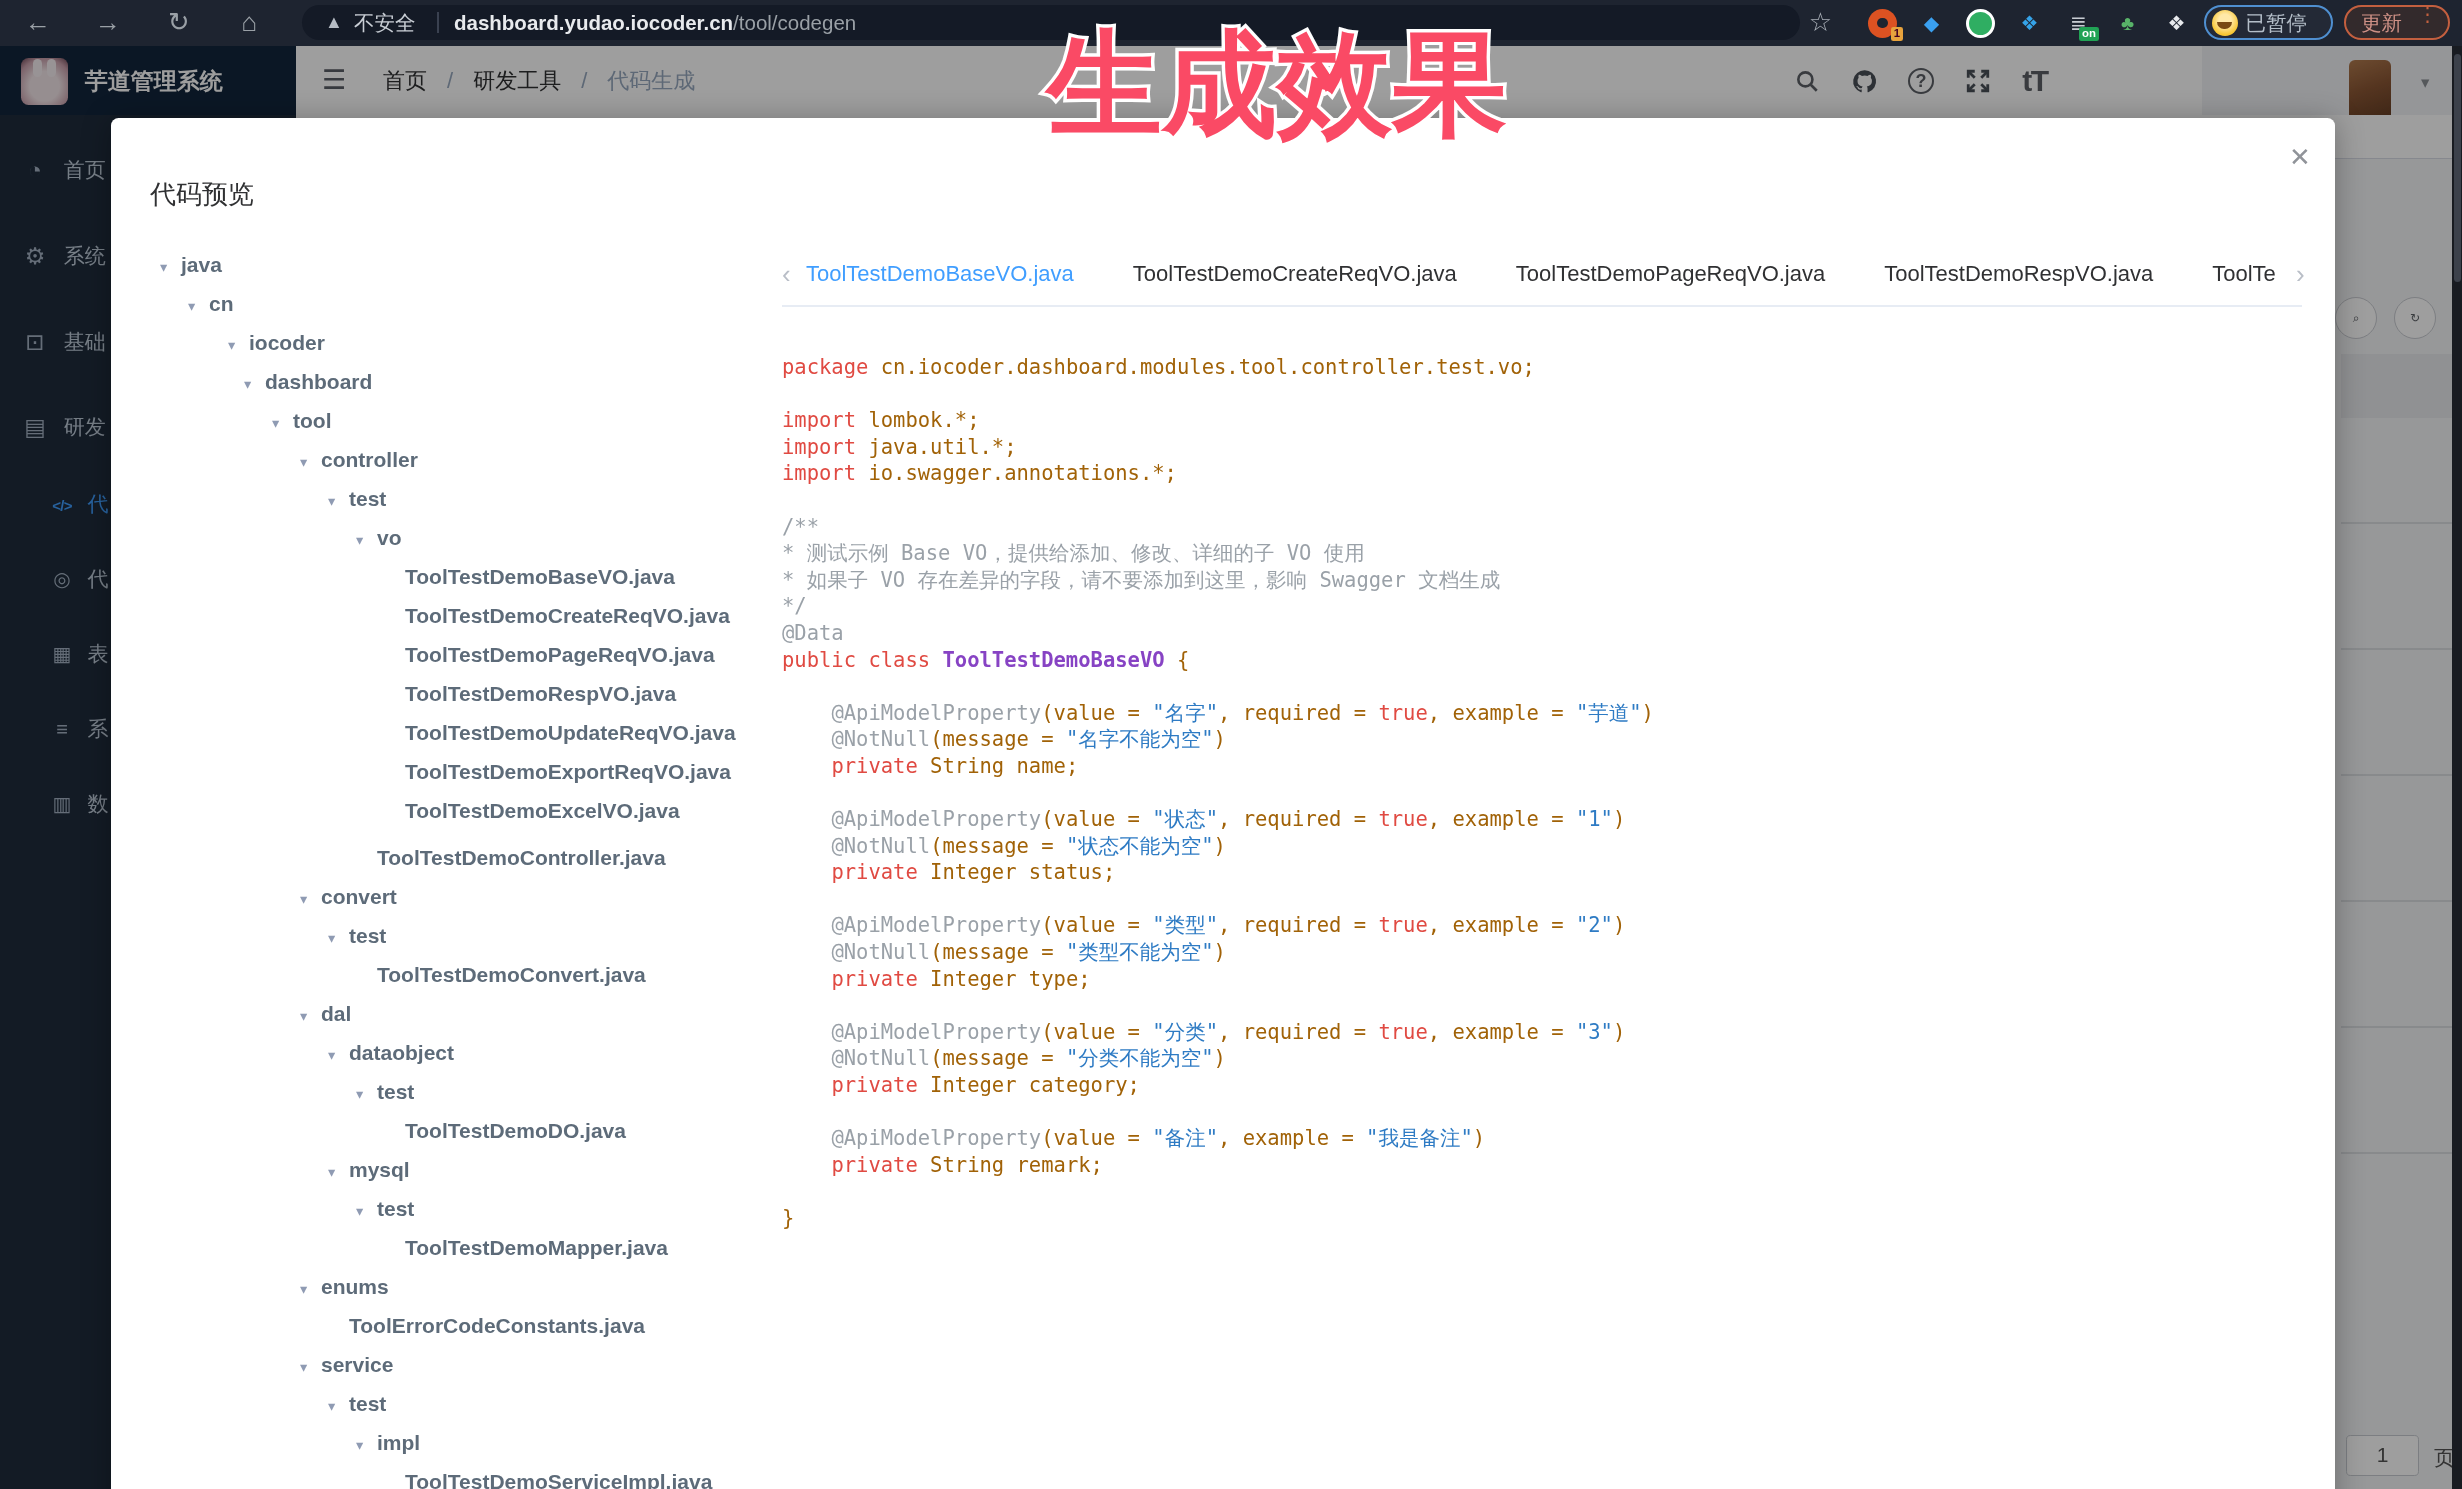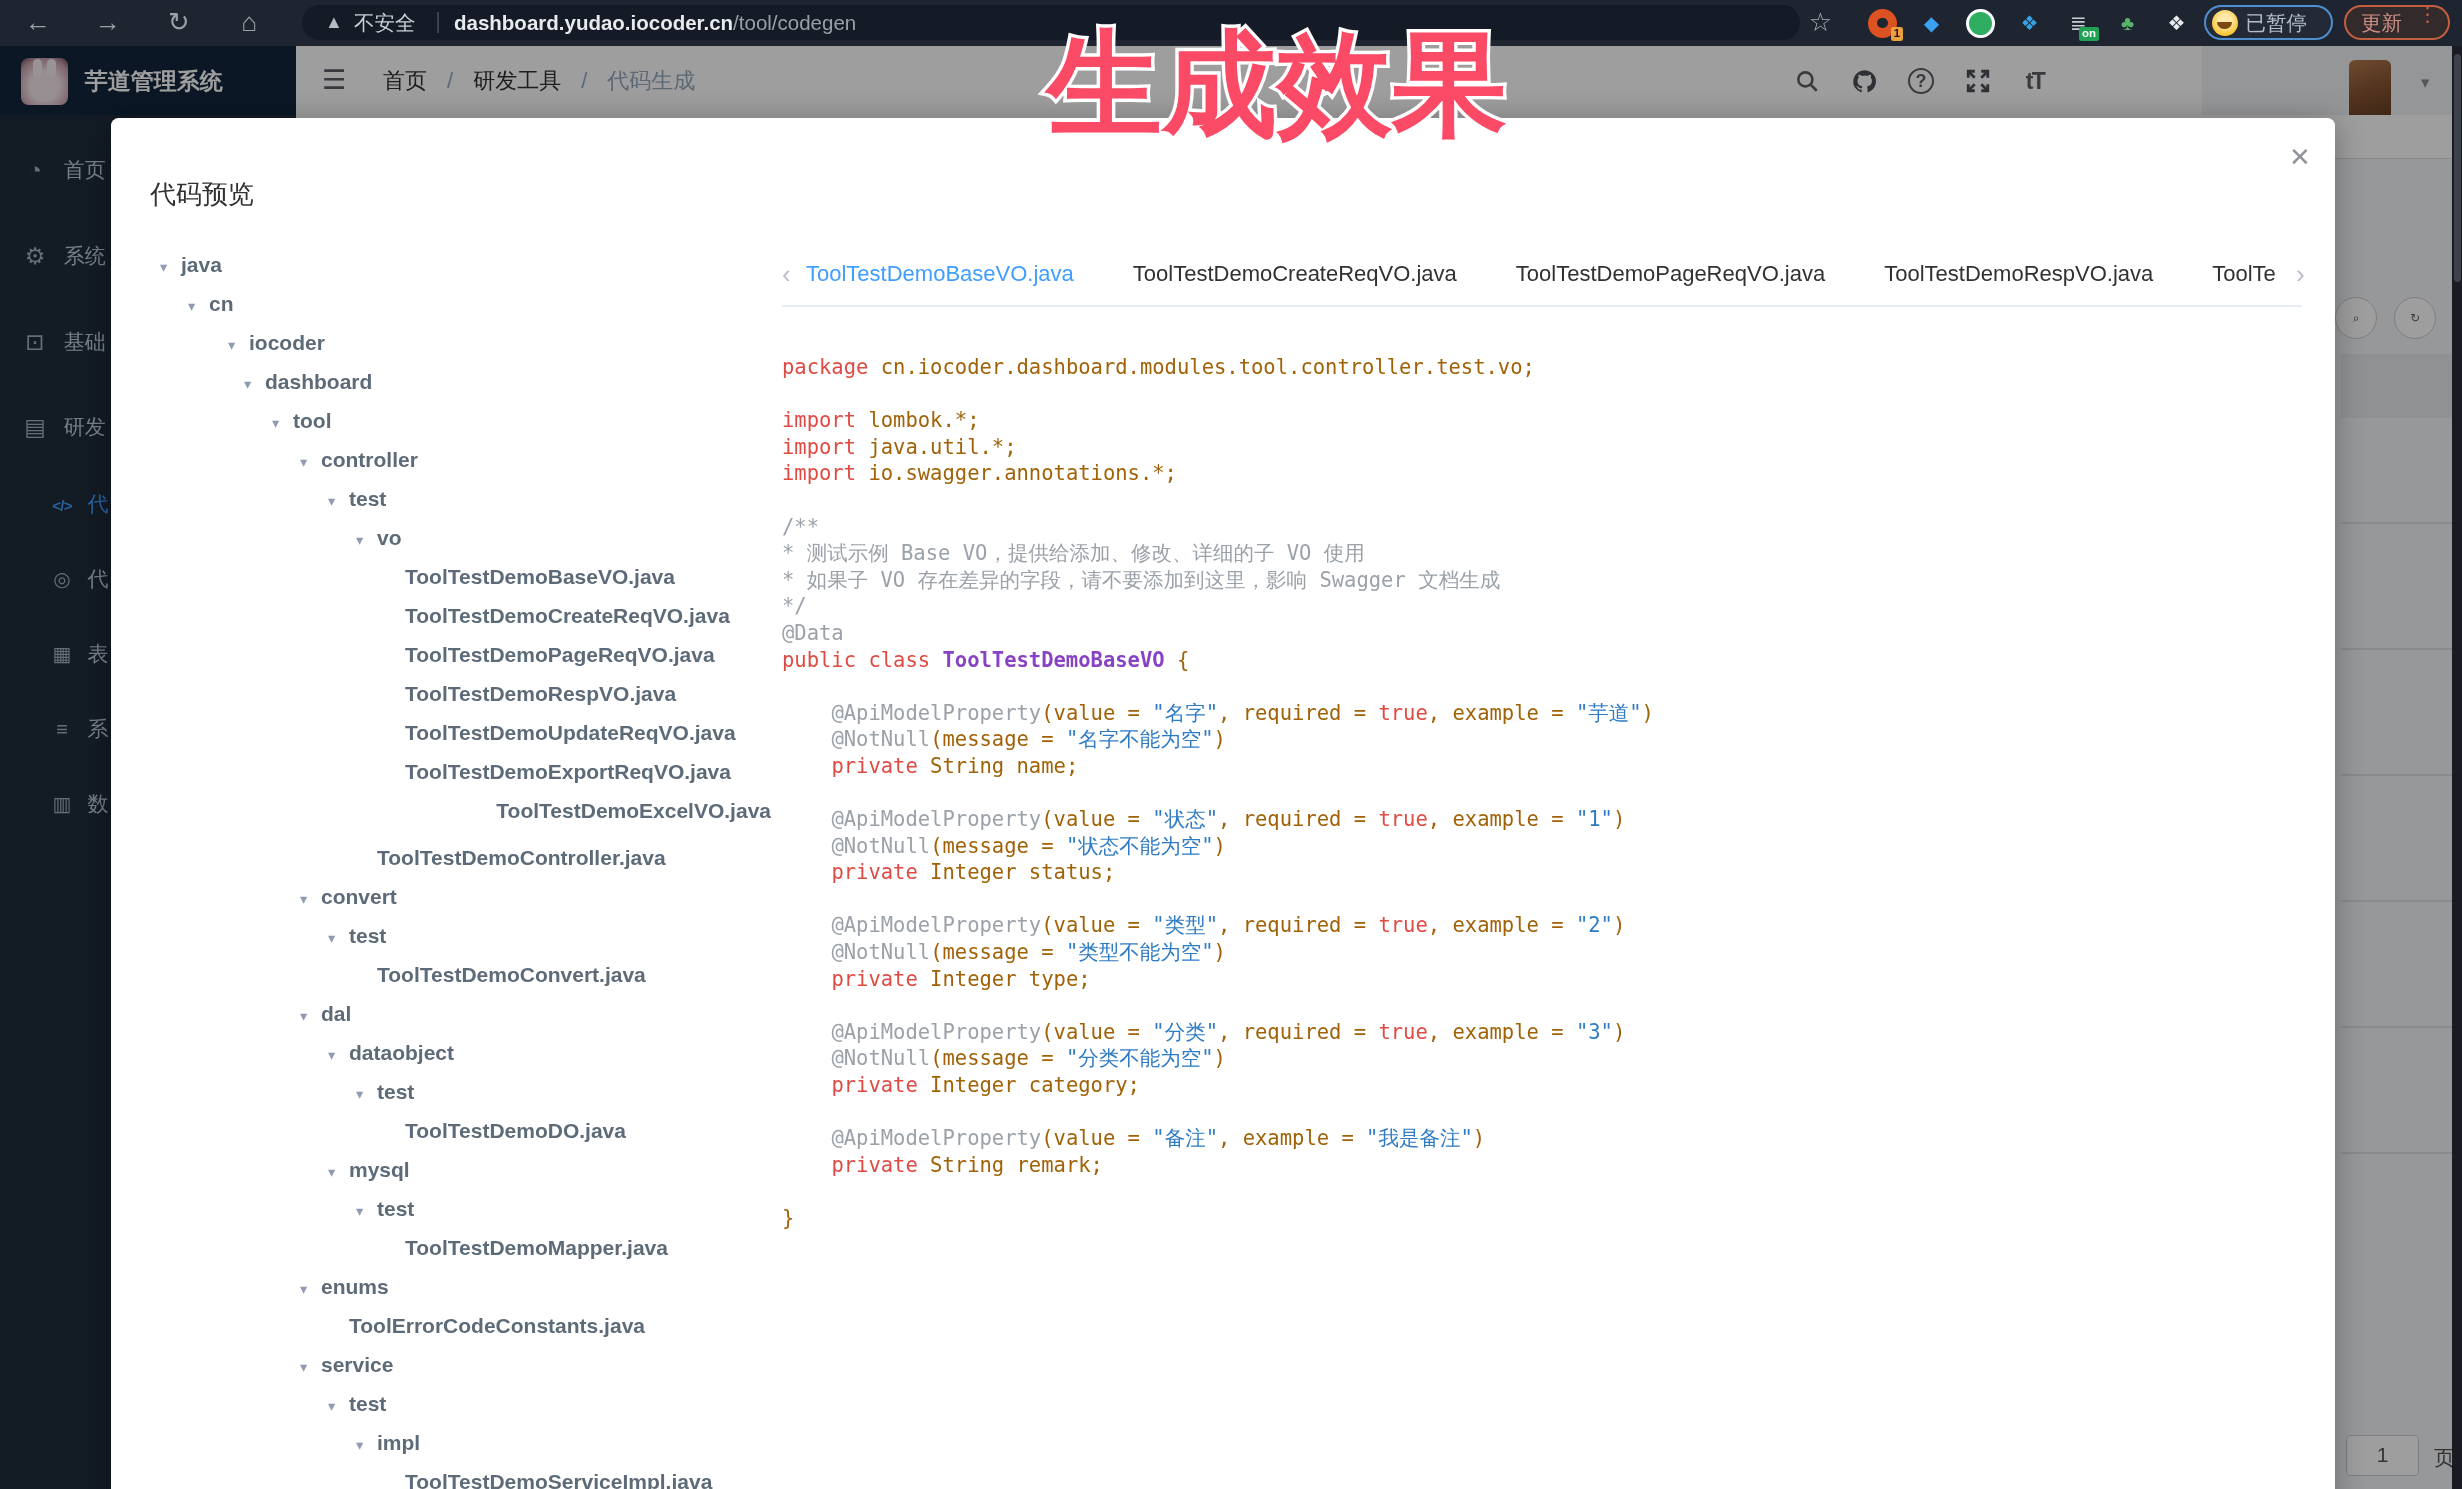--- a/index.html
+++ b/index.html
@@ -43,21 +43,21 @@
   .rabbit::before, .rabbit::after { content:""; position:absolute; top:1.5px; width:9px; height:18px; background:#f6edf0; border-radius:6px; }
   .rabbit::before { left:12px; } .rabbit::after { right:12px; }
   .app-title { color:#ffffff; font-size:23px; font-weight:bold; margin-left:16.7px; }
   .hamburger { position:absolute; left:322px; top:18px; font-size:27px; color:#5a5e66; }
   .breadcrumb { position:absolute; left:383px; top:0; height:70px; display:flex; align-items:center; gap:20px; font-size:22px; color:#303133; }
   .breadcrumb .sep { color:#97a8be; }
   .breadcrumb .crumb-last { color:#97a8be; }
   .hdr-icons { position:absolute; right:152px; top:0; height:70px; display:flex; align-items:center; gap:27px; color:#5c6066; }
   .hdr-ic { width:30px; height:30px; display:flex; align-items:center; justify-content:center; font-size:23px; }
   .q-circle { width:26px; height:26px; border:2.3px solid #5c6066; border-radius:50%; font-size:18px; line-height:23px; text-align:center; font-weight:bold; }
-  .tT { font-size:23px; font-weight:bold; letter-spacing:-1.5px; }
+  .tT { font-size:30px; font-weight:bold; letter-spacing:-1.5px; }
   .hdr-avatar { position:absolute; left:2349px; top:13.7px; width:42px; height:64px; border-radius:6px; background:linear-gradient(160deg,#b07a4e 0%,#8a5634 45%,#5e3a22 100%); }
   .hdr-caret { position:absolute; left:2421px; top:26px; color:#8a8e94; font-size:16.7px; }
 
   .tags-bar { position:absolute; left:296px; top:115px; width:2167px; height:44px; background:#fff; border-bottom:1.5px solid #d8dce5; z-index:1; }
   .content-bg { position:absolute; left:296px; top:159px; width:2167px; height:1331px; background:#f4f5f7; z-index:1; }
 
   
   .circle-btn { position:absolute; width:42px; height:42px; border:1.5px solid #c9ccd2; border-radius:50%; background:#fff; color:#5f6368; display:flex; align-items:center; justify-content:center; z-index:1; }
   .tbl-head { position:absolute; left:2341px; top:354px; width:112px; height:64px; background:#e9ebee; z-index:1; }
   .row-line { position:absolute; left:2341px; width:112px; height:1.5px; background:#dcdfe3; z-index:1; }
@@ -220,21 +220,21 @@
         <div class="tree-row" style="padding-left: 161px;"><span class="tree-caret">▾</span><span>tool</span></div>
         <div class="tree-row" style="padding-left: 189px;"><span class="tree-caret">▾</span><span>controller</span></div>
         <div class="tree-row" style="padding-left: 217px;"><span class="tree-caret">▾</span><span>test</span></div>
         <div class="tree-row" style="padding-left: 245px;"><span class="tree-caret">▾</span><span>vo</span></div>
         <div class="tree-row" style="padding-left: 273px;"><span class="tree-caret"></span><span>ToolTestDemoBaseVO.java</span></div>
         <div class="tree-row" style="padding-left: 273px;"><span class="tree-caret"></span><span>ToolTestDemoCreateReqVO.java</span></div>
         <div class="tree-row" style="padding-left: 273px;"><span class="tree-caret"></span><span>ToolTestDemoPageReqVO.java</span></div>
         <div class="tree-row" style="padding-left: 273px;"><span class="tree-caret"></span><span>ToolTestDemoRespVO.java</span></div>
         <div class="tree-row" style="padding-left: 273px;"><span class="tree-caret"></span><span>ToolTestDemoUpdateReqVO.java</span></div>
         <div class="tree-row" style="padding-left: 273px;"><span class="tree-caret"></span><span>ToolTestDemoExportReqVO.java</span></div>
-        <div class="tree-row" style="padding-left: 273px; text-align: right;"><span class="tree-caret"></span><span>ToolTestDemoExcelVO.java</span></div>
+        <div class="tree-row" style="padding-left: 273px;"><span class="tree-caret"></span><span>ToolTestDemoExcelVO.java</span></div>
         <div class="tree-row" style="padding-left: 245px; margin-top: 8px;"><span class="tree-caret"></span><span>ToolTestDemoController.java</span></div>
         <div class="tree-row" style="padding-left: 189px;"><span class="tree-caret">▾</span><span>convert</span></div>
         <div class="tree-row" style="padding-left: 217px;"><span class="tree-caret">▾</span><span>test</span></div>
         <div class="tree-row" style="padding-left: 245px;"><span class="tree-caret"></span><span>ToolTestDemoConvert.java</span></div>
         <div class="tree-row" style="padding-left: 189px;"><span class="tree-caret">▾</span><span>dal</span></div>
         <div class="tree-row" style="padding-left: 217px;"><span class="tree-caret">▾</span><span>dataobject</span></div>
         <div class="tree-row" style="padding-left: 245px;"><span class="tree-caret">▾</span><span>test</span></div>
         <div class="tree-row" style="padding-left: 273px;"><span class="tree-caret"></span><span>ToolTestDemoDO.java</span></div>
         <div class="tree-row" style="padding-left: 217px;"><span class="tree-caret">▾</span><span>mysql</span></div>
         <div class="tree-row" style="padding-left: 245px;"><span class="tree-caret">▾</span><span>test</span></div>

